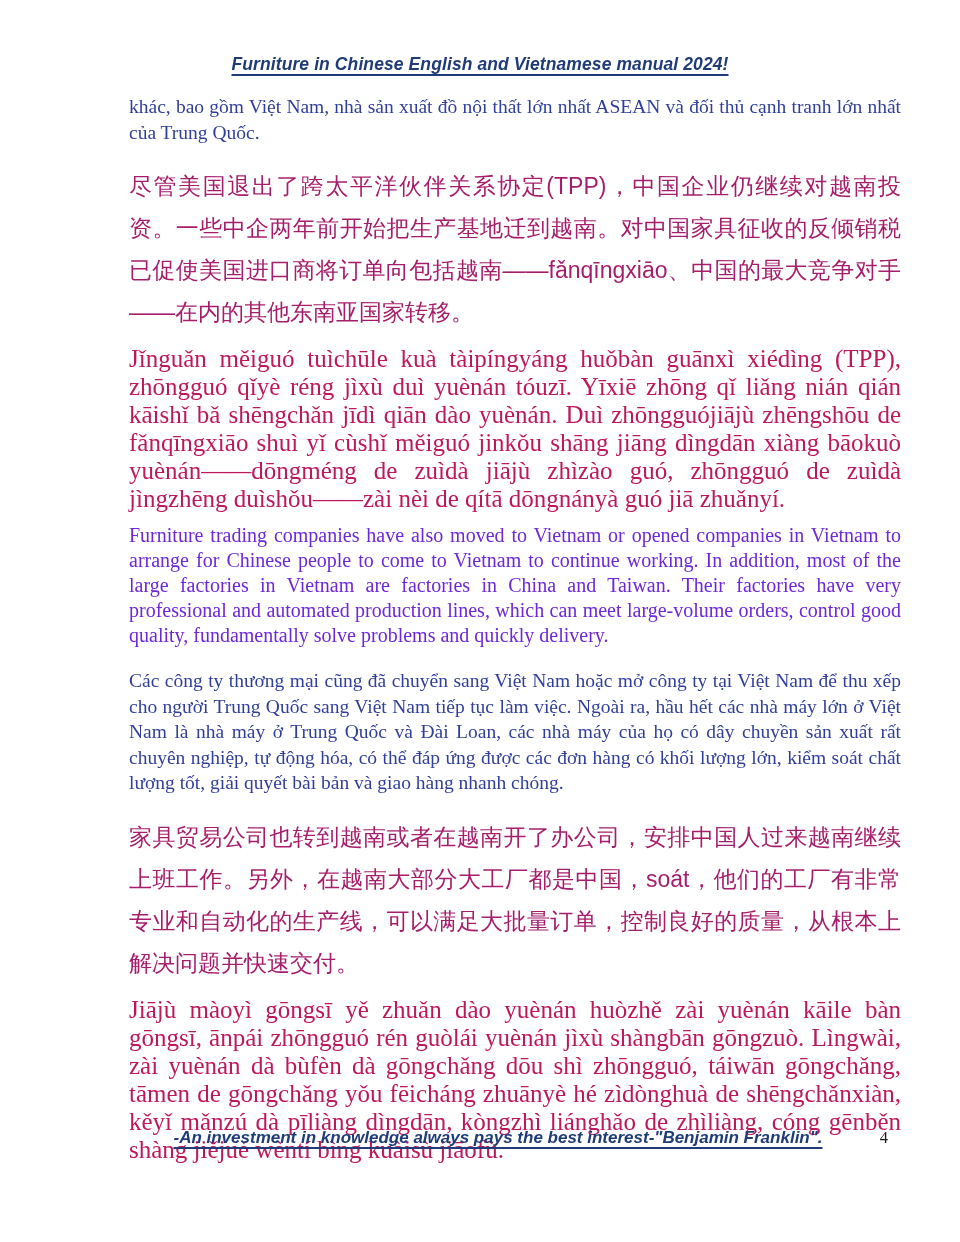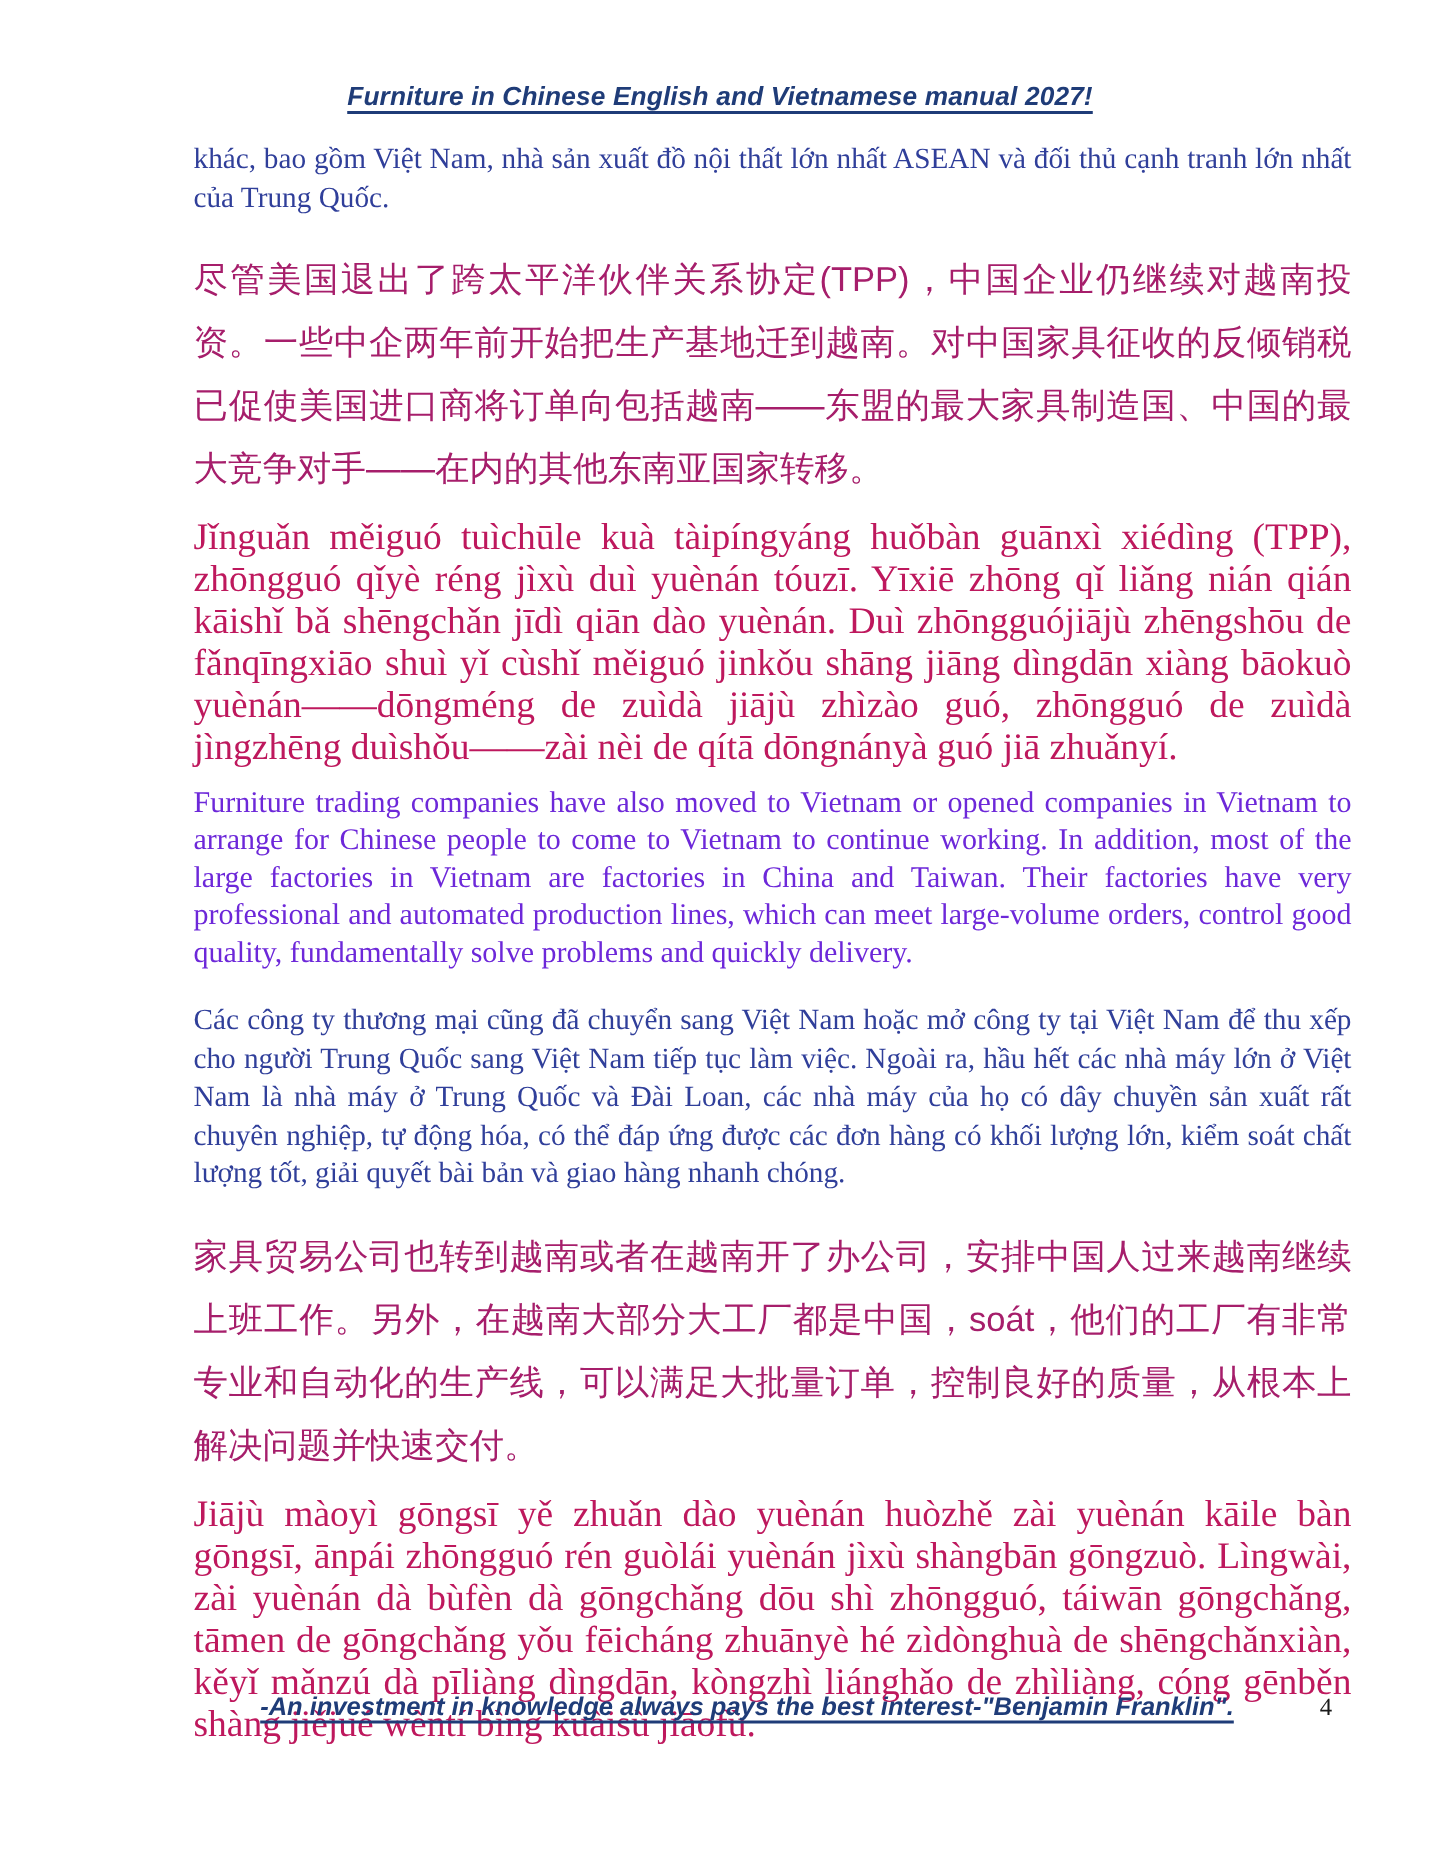--- a/index.html
+++ b/index.html
@@ -81,27 +81,27 @@
     font-size: 16.5px;
     color: #1a1a1a;
   }
 </style>
 </head>
 <body>
 
 <div class="page">
 
   <div class="header">
-    <span class="title">Furniture in Chinese English and Vietnamese manual 2027!</span>
+    <span class="title">Furniture in Chinese English and Vietnamese manual 2024!</span>
   </div>
 
   <div class="content">
     <p class="para-vietnamese">khác, bao gồm Việt Nam, nhà sản xuất đồ nội thất lớn nhất ASEAN và đối thủ cạnh tranh lớn nhất của Trung Quốc.</p>
 
-    <p class="para-chinese">尽管美国退出了跨太平洋伙伴关系协定(TPP)，中国企业仍继续对越南投资。一些中企两年前开始把生产基地迁到越南。对中国家具征收的反倾销税已促使美国进口商将订单向包括越南——东盟的最大家具制造国、中国的最大竞争对手——在内的其他东南亚国家转移。</p>
+    <p class="para-chinese">尽管美国退出了跨太平洋伙伴关系协定(TPP)，中国企业仍继续对越南投资。一些中企两年前开始把生产基地迁到越南。对中国家具征收的反倾销税已促使美国进口商将订单向包括越南——fǎnqīngxiāo、中国的最大竞争对手——在内的其他东南亚国家转移。</p>
 
     <p class="para-pinyin">Jǐnguǎn měiguó tuìchūle kuà tàipíngyáng huǒbàn guānxì xiédìng (TPP), zhōngguó qǐyè réng jìxù duì yuènán tóuzī. Yīxiē zhōng qǐ liǎng nián qián kāishǐ bǎ shēngchǎn jīdì qiān dào yuènán. Duì zhōngguójiājù zhēngshōu de fǎnqīngxiāo shuì yǐ cùshǐ měiguó jinkǒu shāng jiāng dìngdān xiàng bāokuò yuènán——dōngméng de zuìdà jiājù zhìzào guó, zhōngguó de zuìdà jìngzhēng duìshǒu——zài nèi de qítā dōngnányà guó jiā zhuǎnyí.</p>
 
     <p class="para-english">Furniture trading companies have also moved to Vietnam or opened companies in Vietnam to arrange for Chinese people to come to Vietnam to continue working. In addition, most of the large factories in Vietnam are factories in China and Taiwan. Their factories have very professional and automated production lines, which can meet large-volume orders, control good quality, fundamentally solve problems and quickly delivery.</p>
 
     <p class="para-vietnamese">Các công ty thương mại cũng đã chuyển sang Việt Nam hoặc mở công ty tại Việt Nam để thu xếp cho người Trung Quốc sang Việt Nam tiếp tục làm việc. Ngoài ra, hầu hết các nhà máy lớn ở Việt Nam là nhà máy ở Trung Quốc và Đài Loan, các nhà máy của họ có dây chuyền sản xuất rất chuyên nghiệp, tự động hóa, có thể đáp ứng được các đơn hàng có khối lượng lớn, kiểm soát chất lượng tốt, giải quyết bài bản và giao hàng nhanh chóng.</p>
 
     <p class="para-chinese">家具贸易公司也转到越南或者在越南开了办公司，安排中国人过来越南继续上班工作。另外，在越南大部分大工厂都是中国，soát，他们的工厂有非常专业和自动化的生产线，可以满足大批量订单，控制良好的质量，从根本上解决问题并快速交付。</p>
 
     <p class="para-pinyin">Jiājù màoyì gōngsī yě zhuǎn dào yuènán huòzhě zài yuènán kāile bàn gōngsī, ānpái zhōngguó rén guòlái yuènán jìxù shàngbān gōngzuò. Lìngwài, zài yuènán dà bùfèn dà gōngchǎng dōu shì zhōngguó, táiwān gōngchǎng, tāmen de gōngchǎng yǒu fēicháng zhuānyè hé zìdònghuà de shēngchǎnxiàn, kěyǐ mǎnzú dà pīliàng dìngdān, kòngzhì liánghǎo de zhìliàng, cóng gēnběn shàng jiějué wèntí bìng kuàisù jiāofù.</p>

